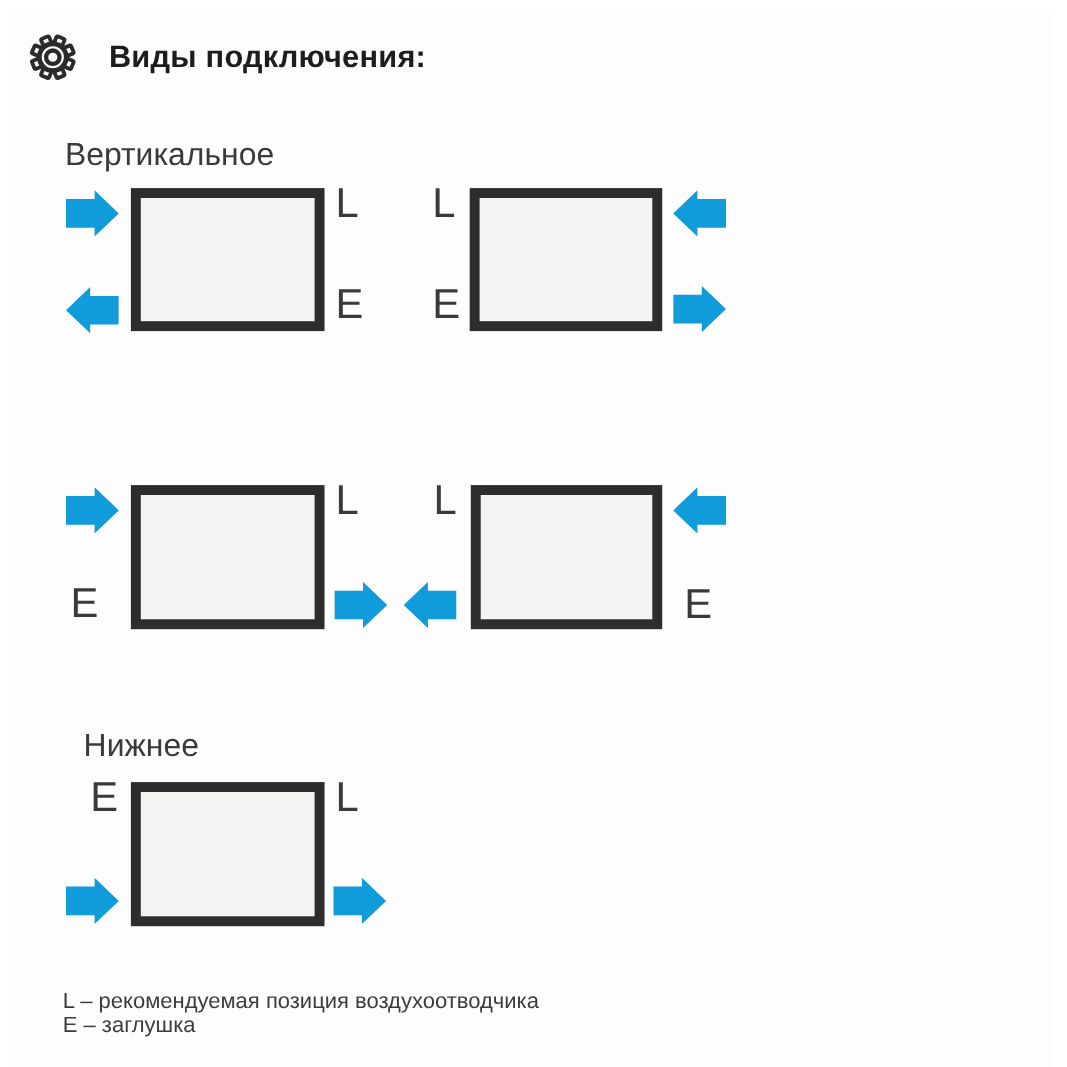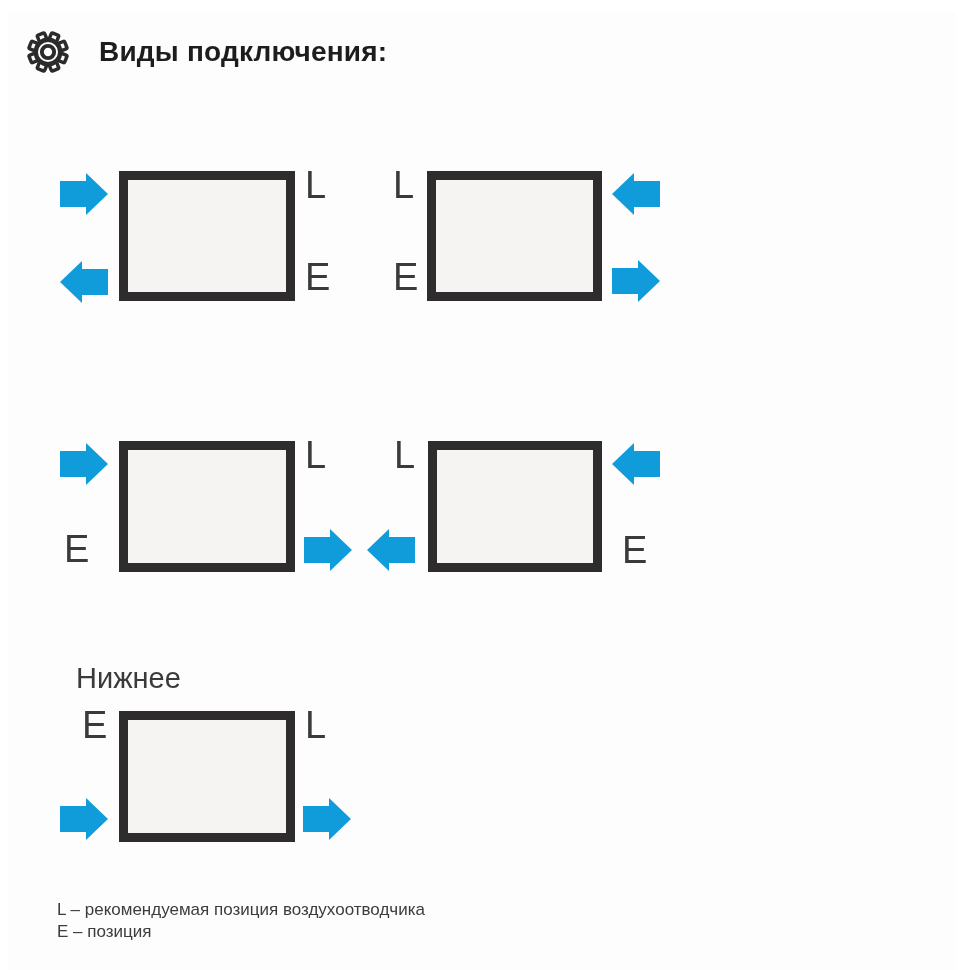--- a/index.html
+++ b/index.html
@@ -35,21 +35,21 @@
     background: var(--radiator-fill);
   }
   .port-label {
     font-size: 38px; line-height: 42px; font-weight: 400;
     color: var(--label-text); white-space: nowrap;
   }
   .arrow { width: 48px; height: 42px; display: block; }
   .arrow polygon { fill: var(--arrow-blue); }
   .flip { transform: scaleX(-1); }
   .legend-line {
-    font-size: 17px; line-height: 22px; color: var(--legend-text);
+    font-size: 20px; line-height: 22px; color: var(--legend-text);
     white-space: nowrap;
   }
   .gear { display: block; }
   .gear .tooth { fill: #fdfdfd; stroke: #2b2b2b; stroke-width: 4; }
   .gear .ring { fill: #fdfdfd; stroke: #2b2b2b; stroke-width: 5; }
   .gear .hub  { fill: none; stroke: #2b2b2b; stroke-width: 4.5; }
 </style>
 </head>
 <body>
 
@@ -67,20 +67,21 @@
         <rect class="tooth" x="19.5" y="2" width="9" height="10" rx="1.5" transform="rotate(247.5 24 24)"></rect>
         <rect class="tooth" x="19.5" y="2" width="9" height="10" rx="1.5" transform="rotate(292.5 24 24)"></rect>
         <rect class="tooth" x="19.5" y="2" width="9" height="10" rx="1.5" transform="rotate(337.5 24 24)"></rect>
       </g>
       <circle class="ring" cx="24" cy="24" r="14"></circle>
       <circle class="hub" cx="24" cy="24" r="7"></circle>
     </svg>
   </div>
   <div class="abs page-title" style="left:99px; top:36px;">Виды подключения:</div>
 
+  <div class="abs section-title" style="left:59px; top:124px;">Вертикальное</div>
 
   <div class="abs" style="left:60px; top:173px;">
     <svg class="arrow" viewBox="0 0 48 42">
         <polygon points="0,8 26,8 26,0 48,21 26,42 26,34 0,34"></polygon>
       </svg>
   </div>
   <div class="abs radiator" style="left:119px; top:171px; width:176px; height:130px;"></div>
   <div class="abs" style="left:60px; top:261px;">
     <svg class="arrow flip" viewBox="0 0 48 42">
         <polygon points="0,8 26,8 26,0 48,21 26,42 26,34 0,34"></polygon>
@@ -142,14 +143,14 @@
         <polygon points="0,8 26,8 26,0 48,21 26,42 26,34 0,34"></polygon>
       </svg>
   </div>
   <div class="abs" style="left:303px; top:798px;">
     <svg class="arrow" viewBox="0 0 48 42">
         <polygon points="0,8 26,8 26,0 48,21 26,42 26,34 0,34"></polygon>
       </svg>
   </div>
 
   <div class="abs legend-line" style="left:57px; top:899px;">L – рекомендуемая позиция воздухоотводчика</div>
-  <div class="abs legend-line" style="left:57px; top:921px;">E – позиция</div>
+  <div class="abs legend-line" style="left:57px; top:921px;">E – заглушка</div>
 </div>
 
 </body></html>

